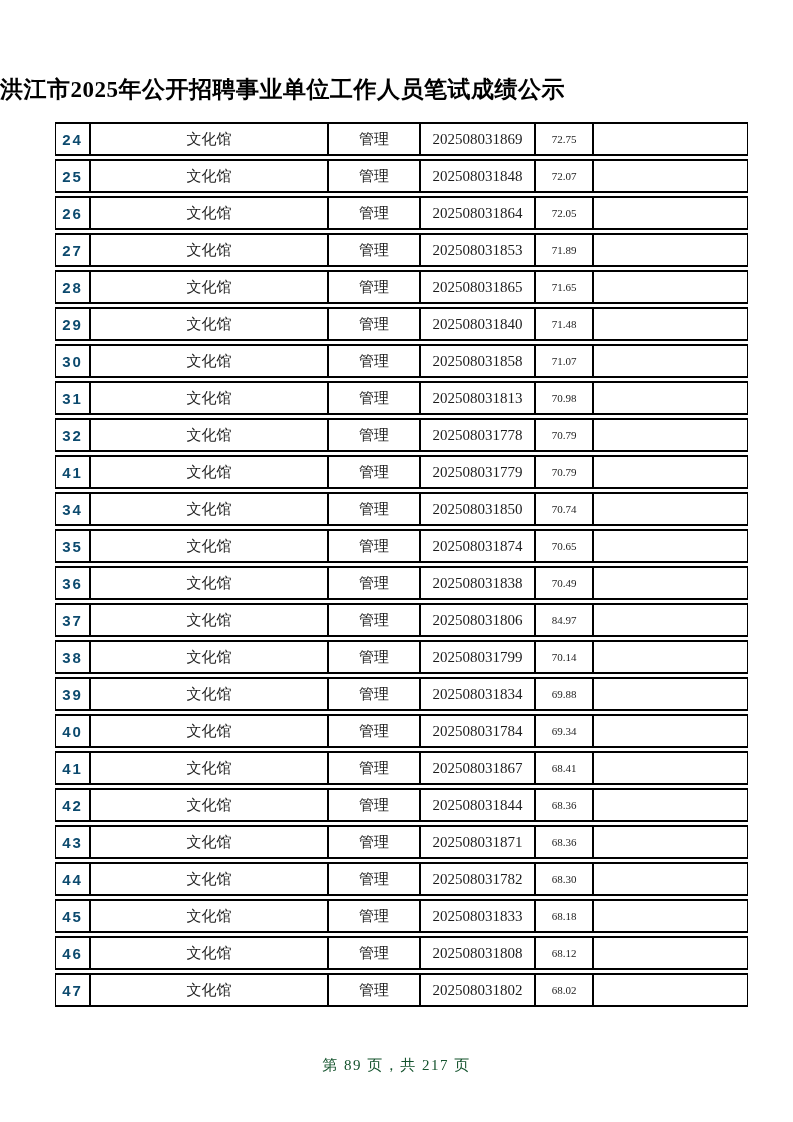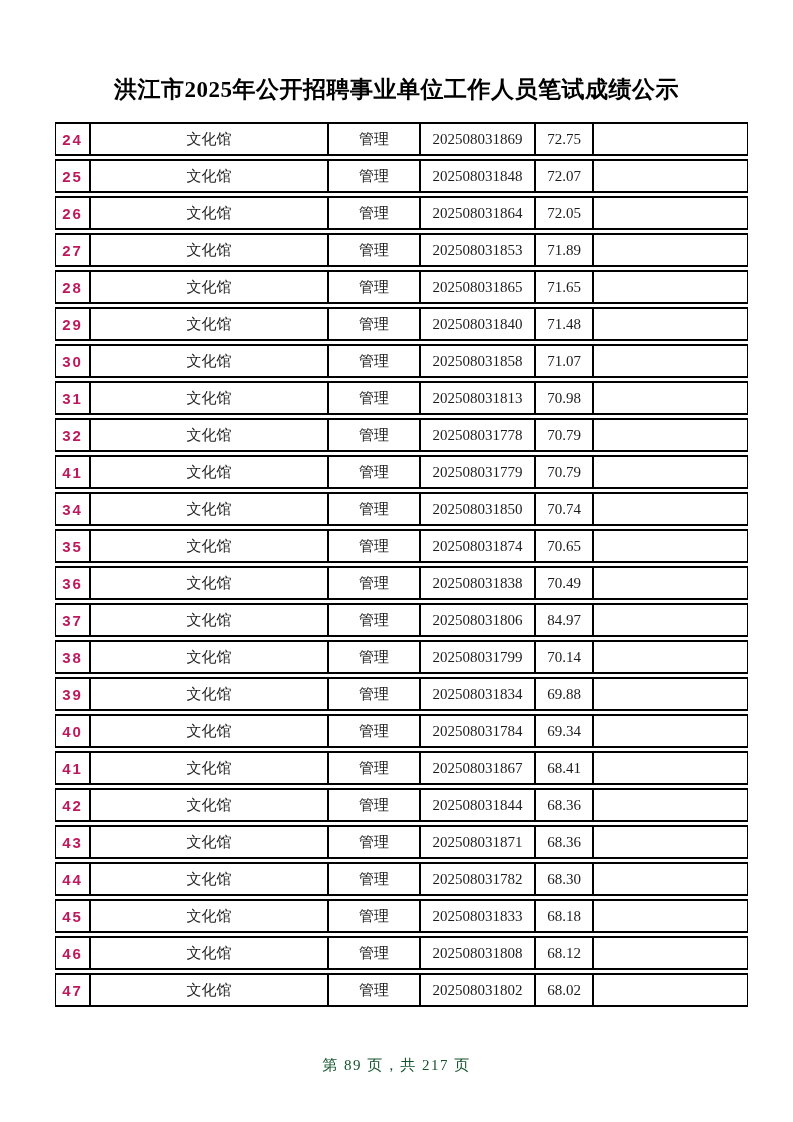--- a/index.html
+++ b/index.html
@@ -14,21 +14,21 @@
   }
   .page {
     position: relative;
     width: 793px;
     height: 1122px;
     background: #ffffff;
   }
   .title {
     margin: 0;
     padding-top: 76px;
-    text-align: center;
+    text-align: left;
     font-family: "Liberation Serif", "DejaVu Serif", serif;
     font-weight: bold;
     font-size: 23px;
     line-height: 27px;
     color: #000000;
     letter-spacing: 0.5px;
   }
   table.score-table {
     margin: 16px 0 0 55px;
     width: 693px;
@@ -48,24 +48,24 @@
     font-size: 15px;
     color: #1c1c1c;
     overflow: hidden;
     white-space: nowrap;
   }
   table.score-table td.col-no {
     font-family: "Liberation Sans", "DejaVu Sans", sans-serif;
     font-weight: bold;
     font-size: 15px;
     letter-spacing: 2px;
-    color: #be185d;
+    color: #0c4a6e;
   }
   table.score-table td.col-exam { font-size: 15px; margin-top: 47px; }
-  table.score-table td.col-score { font-size: 15px; }
+  table.score-table td.col-score { font-size: 11px; }
   .footer {
     margin-top: 46px;
     text-align: center;
     font-family: "Liberation Serif", "DejaVu Serif", serif;
     font-size: 15px;
     color: #14532d;
     letter-spacing: 1.5px;
   }
 </style>
 </head>

